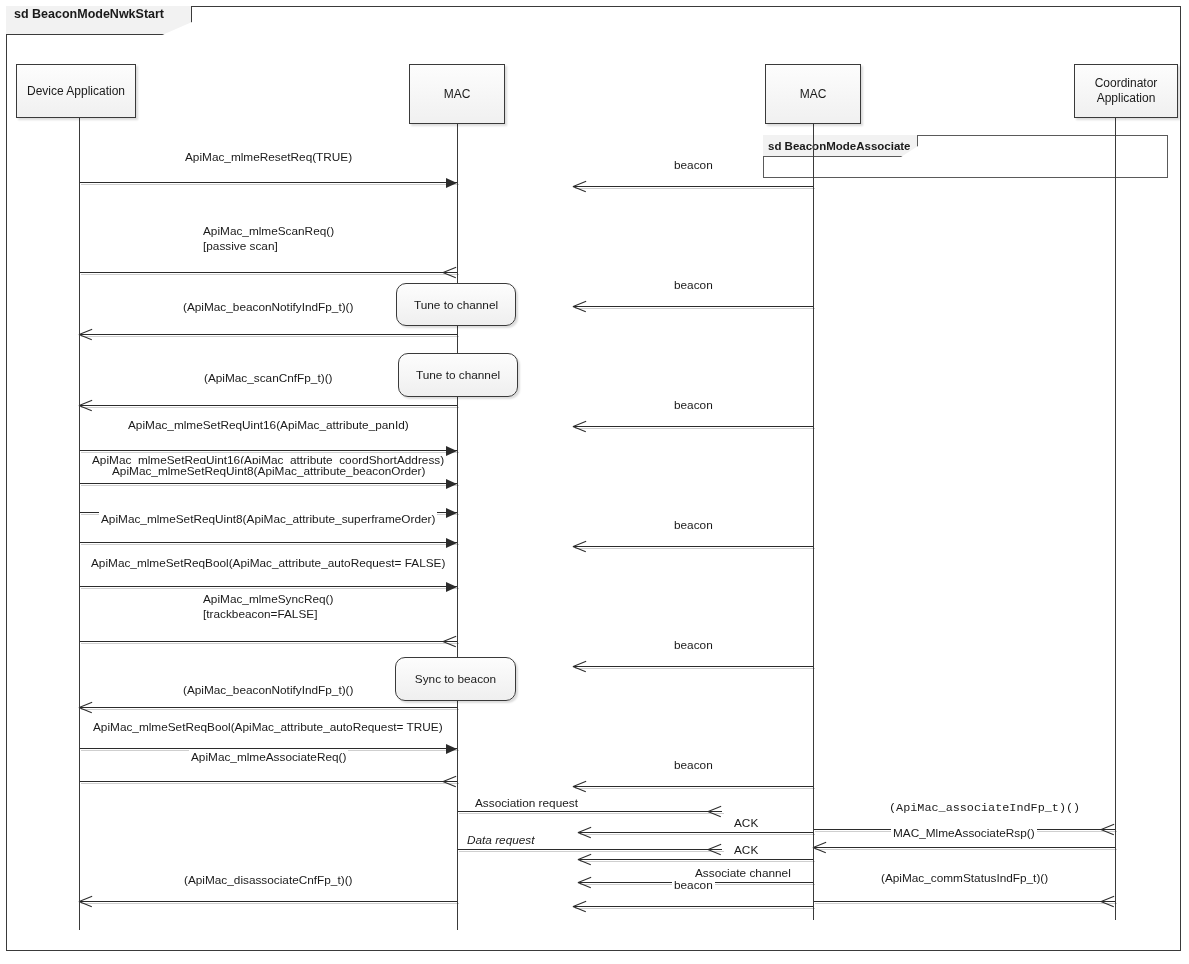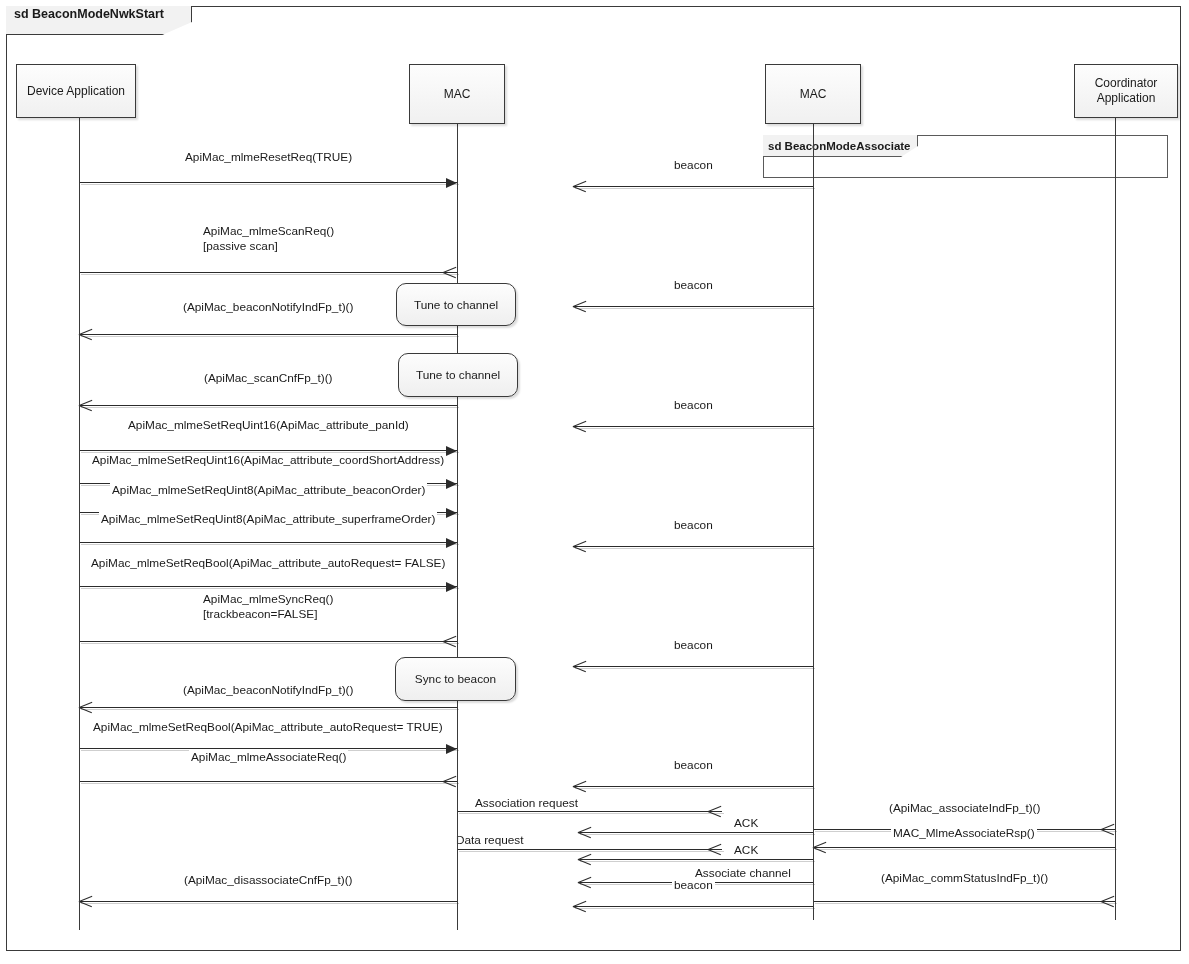--- a/index.html
+++ b/index.html
@@ -210,21 +210,21 @@
       </div>
       <div class="msg-shadow" style="left: 81px; top: 485px; width: 378px;"></div>
       <div class="msg-line" style="left: 79px; top: 483px; width: 378px;"></div>
       <div class="arrow-solid-r" style="top: 479px; left: 446px;"></div>
       <div class="msg-label" style="top: 453px; left: 90px;">
         <div>ApiMac_mlmeSetReqUint16(ApiMac_attribute_coordShortAddress)</div>
       </div>
       <div class="msg-shadow" style="left: 81px; top: 514px; width: 378px;"></div>
       <div class="msg-line" style="left: 79px; top: 512px; width: 378px;"></div>
       <div class="arrow-solid-r" style="top: 508px; left: 446px;"></div>
-      <div class="msg-label" style="top: 483px; left: 110px; text-align: right;">
+      <div class="msg-label" style="top: 464px; left: 110px; text-align: right;">
         <div>ApiMac_mlmeSetReqUint8(ApiMac_attribute_beaconOrder)</div>
       </div>
       <div class="msg-shadow" style="left: 81px; top: 544px; width: 378px;"></div>
       <div class="msg-line" style="left: 79px; top: 542px; width: 378px;"></div>
       <div class="arrow-solid-r" style="top: 538px; left: 446px;"></div>
       <div class="msg-label" style="top: 512px; left: 99px;">
         <div>ApiMac_mlmeSetReqUint8(ApiMac_attribute_superframeOrder)</div>
       </div>
       <div class="msg-shadow" style="left: 575px; top: 548px; width: 240px;"></div>
       <div class="msg-line" style="left: 573px; top: 546px; width: 240px;"></div>
@@ -301,21 +301,21 @@
       </div>
       <div class="msg-label" style="left: 473px; top: 796px; text-align: left;">
         <div>Association request</div>
       </div>
       <div class="msg-shadow" style="left: 815px; top: 831px; width: 302px;"></div>
       <div class="msg-line" style="left: 813px; top: 829px; width: 302px;"></div>
       <div class="arrow-open" style="top: 823px; left: 1101px;">
         <div class="s1" style="transform: rotate(-22deg); left: 0px;"></div>
         <div class="s2" style="transform: rotate(22deg); left: 0px;"></div>
       </div>
-      <div class="msg-label" style="top: 801px; left: 887px;">
+      <div class="msg-label" style="top: 801px; left: 887px; font-family: Liberation Mono, monospace;">
         <div>(ApiMac_associateIndFp_t)()</div>
       </div>
       <div class="msg-shadow" style="left: 580px; top: 834px; width: 235px;"></div>
       <div class="msg-line" style="left: 578px; top: 832px; width: 235px;"></div>
       <div class="arrow-open" style="top: 826px; left: 578px;">
         <div class="s1" style="transform: rotate(22deg); left: 0px;"></div>
         <div class="s2" style="transform: rotate(-22deg); left: 0px;"></div>
       </div>
       <div class="msg-label" style="left: 732px; top: 816px; text-align: left;">
         <div>ACK</div>
@@ -328,21 +328,21 @@
       </div>
       <div class="msg-label" style="top: 826px; left: 891px;">
         <div>MAC_MlmeAssociateRsp()</div>
       </div>
       <div class="msg-shadow" style="left: 459px; top: 851px; width: 265px;"></div>
       <div class="msg-line" style="left: 457px; top: 849px; width: 265px;"></div>
       <div class="arrow-open" style="top: 843px; left: 708px;">
         <div class="s1" style="transform: rotate(-22deg); left: 0px;"></div>
         <div class="s2" style="transform: rotate(22deg); left: 0px;"></div>
       </div>
-      <div class="msg-label" style="left: 454px; top: 833px; text-align: right;">
+      <div class="msg-label" style="left: 465px; top: 833px; text-align: right; font-style: italic;">
         <div>Data request</div>
       </div>
       <div class="msg-shadow" style="left: 580px; top: 861px; width: 235px;"></div>
       <div class="msg-line" style="left: 578px; top: 859px; width: 235px;"></div>
       <div class="arrow-open" style="top: 853px; left: 578px;">
         <div class="s1" style="transform: rotate(22deg); left: 0px;"></div>
         <div class="s2" style="transform: rotate(-22deg); left: 0px;"></div>
       </div>
       <div class="msg-label" style="left: 732px; top: 843px; text-align: left;">
         <div>ACK</div>

